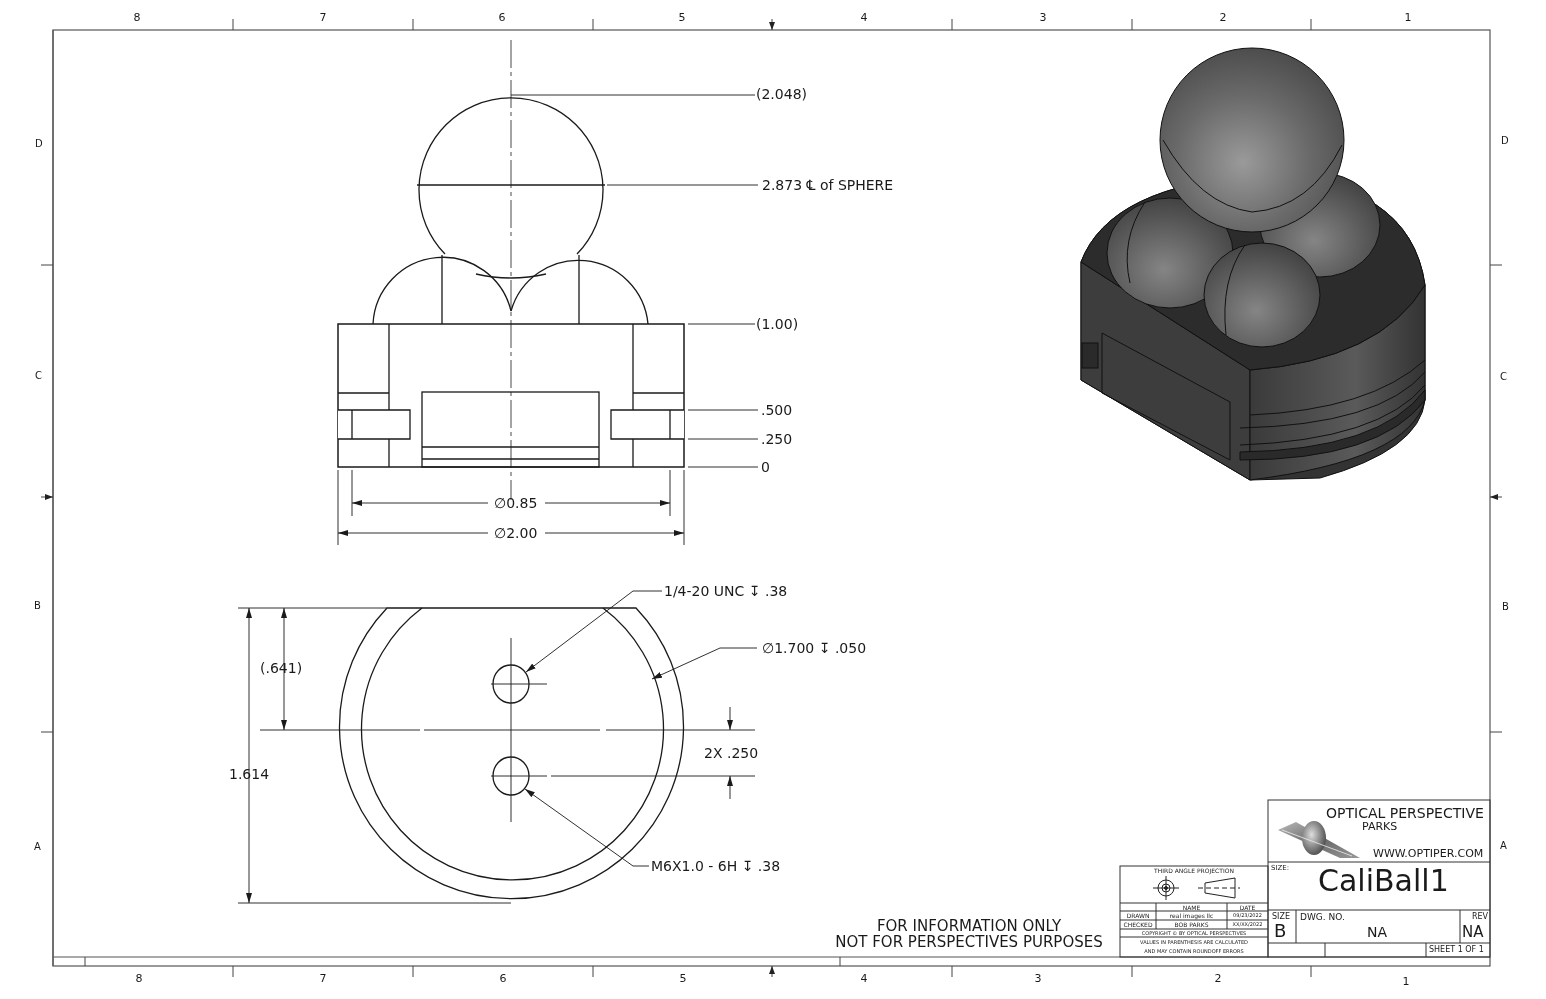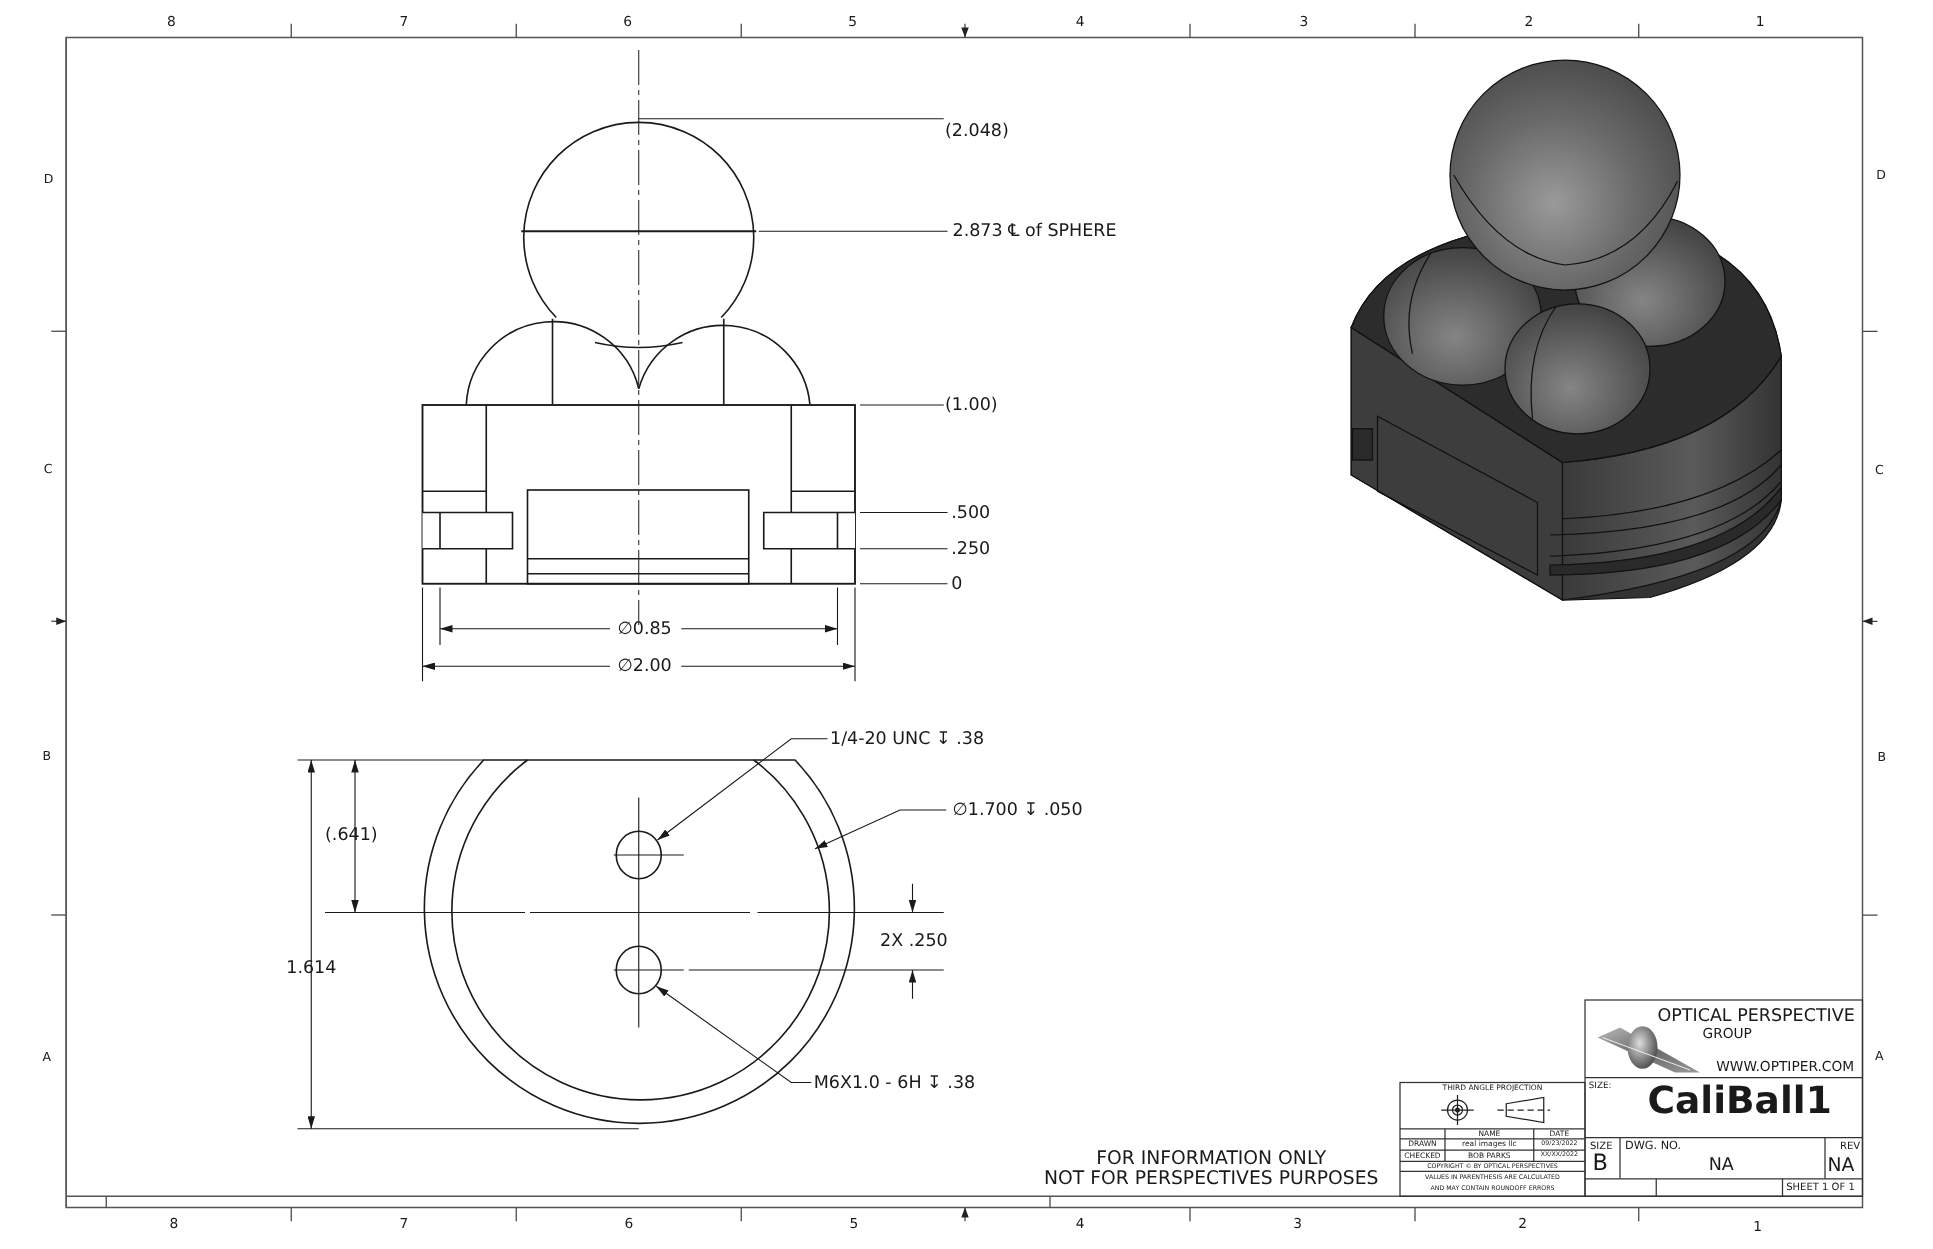--- a/index.html
+++ b/index.html
@@ -244,21 +244,21 @@
 
 <span class="lbl zone-row" style="left:35px;top:138px">D</span>
 <span class="lbl zone-row" style="left:35px;top:370px">C</span>
 <span class="lbl zone-row" style="left:34px;top:600px">B</span>
 <span class="lbl zone-row" style="left:34px;top:841px">A</span>
 <span class="lbl zone-row" style="left:1501px;top:135px">D</span>
 <span class="lbl zone-row" style="left:1500px;top:371px">C</span>
 <span class="lbl zone-row" style="left:1502px;top:601px">B</span>
 <span class="lbl zone-row" style="left:1500px;top:840px">A</span>
 
-<span class="lbl dim" style="left:756px;top:97px">(2.048)</span>
+<span class="lbl dim" style="left:756px;top:86px">(2.048)</span>
 <span class="lbl dim" style="left:762px;top:177px">2.873 ℄ of SPHERE</span>
 <span class="lbl dim" style="left:756px;top:316px">(1.00)</span>
 <span class="lbl dim" style="left:761px;top:402px">.500</span>
 <span class="lbl dim" style="left:761px;top:431px">.250</span>
 <span class="lbl dim" style="left:761px;top:459px">0</span>
 <span class="lbl dim" style="left:494px;top:495px">∅0.85</span>
 <span class="lbl dim" style="left:494px;top:525px">∅2.00</span>
 
 <span class="lbl dim" style="left:664px;top:583px">1/4-20 UNC ↧ .38</span>
 <span class="lbl dim" style="left:762px;top:640px">∅1.700 ↧ .050</span>
@@ -266,24 +266,24 @@
 <span class="lbl dim" style="left:260px;top:660px">(.641)</span>
 <span class="lbl dim" style="left:229px;top:766px">1.614</span>
 <span class="lbl dim" style="left:704px;top:745px">2X .250</span>
 
 <div class="lbl note" style="left:828px;top:918px;width:282px">
   <div>FOR INFORMATION ONLY</div>
   <div>NOT FOR PERSPECTIVES PURPOSES</div>
 </div>
 
 <span class="lbl" style="left:1326px;top:805px;font-size:14px">OPTICAL PERSPECTIVE</span>
-<span class="lbl" style="left:1362px;top:820px;font-size:11px">GROUP</span>
+<span class="lbl" style="left:1362px;top:820px;font-size:11px">PARKS</span>
 <span class="lbl" style="left:1373px;top:847px;font-size:11px">WWW.OPTIPER.COM</span>
 <span class="lbl" style="left:1271px;top:864px;font-size:7px">SIZE:</span>
-<span class="lbl" style="left:1318px;top:863px;font-size:30px;font-weight:700">CaliBall1</span>
+<span class="lbl" style="left:1318px;top:863px;font-size:30px;font-weight:400">CaliBall1</span>
 <span class="lbl" style="left:1272px;top:912px;font-size:8px">SIZE</span>
 <span class="lbl" style="left:1274px;top:920px;font-size:18px">B</span>
 <span class="lbl" style="left:1300px;top:912px;font-size:9px">DWG.  NO.</span>
 <span class="lbl" style="left:1367px;top:924px;font-size:14px">NA</span>
 <span class="lbl" style="left:1472px;top:912px;font-size:8px">REV</span>
 <span class="lbl" style="left:1462px;top:923px;font-size:15px">NA</span>
 <span class="lbl" style="left:1429px;top:945px;font-size:8px">SHEET 1  OF 1</span>
 
 <span class="lbl tb-small" style="left:1120px;top:867px;width:148px;font-size:6px">THIRD ANGLE PROJECTION</span>
 <span class="lbl tb-small" style="left:1156px;top:904px;width:71px">NAME</span>

